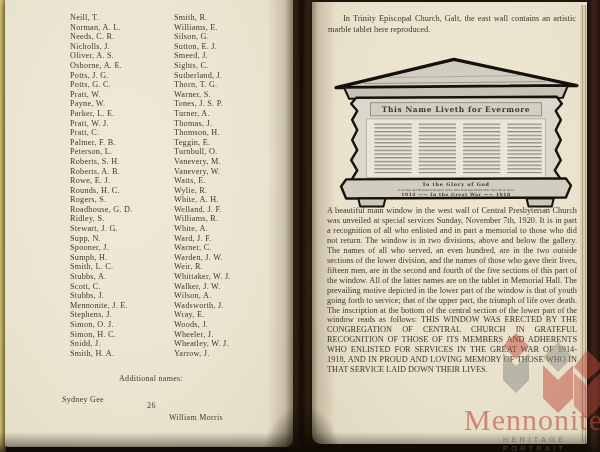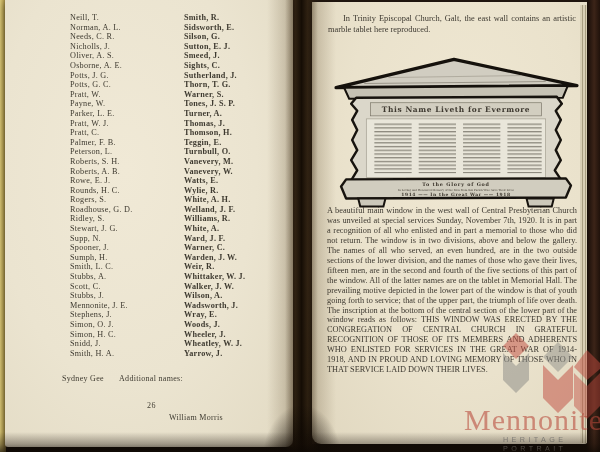--- a/index.html
+++ b/index.html
@@ -29,25 +29,25 @@
   .gutter{left:285px;top:0;width:33px;height:452px;z-index:3;
     background:linear-gradient(90deg,rgba(40,28,12,0) 0%,rgba(58,42,20,.55) 32%,#150d05 50%,rgba(58,42,20,.55) 68%,rgba(40,28,12,0) 100%);}
   .gutter-foot{left:262px;top:404px;width:80px;height:70px;z-index:3;
     background:radial-gradient(ellipse at 50% 80%,rgba(12,7,3,.9) 0%,rgba(12,7,3,0) 70%);}
   .bottom-shadow{left:0;bottom:0;width:600px;height:20px;z-index:4;
     background:linear-gradient(180deg,rgba(22,13,6,0) 0%,rgba(22,13,6,.35) 60%,rgba(15,9,4,.7) 100%);}
 
   
   .names-col{top:13px;}
   .col1{left:65px;}
-  .col2{left:179px;font-weight:bold;}
+  .col2{left:169px;}
   .name-line{font-size:8.2px;line-height:9.6px;letter-spacing:.25px;color:#3e3a30;white-space:nowrap;}
   .small-label{font-size:8px;color:#3e3a30;letter-spacing:.3px;white-space:nowrap;}
   .additional-label{left:114px;top:374px;}
-  .added-1{left:57px;top:374px;}
+  .added-1{left:57px;top:395px;}
   .added-2{left:164px;top:389px;margin-top:24px;}
   .pageno{font-size:8px;color:#454136;letter-spacing:.5px;}
   .pageno-left{left:142px;top:401px;}
   .pageno-right{left:15px;top:372px;width:250px;text-align:center;}
 
   
   p{margin:0;}
   .intro{left:16px;top:12px;width:248px;text-indent:15px;
     font-size:8.4px;line-height:10.6px;color:#3c3830;text-align:justify;}
   .body-text{left:15px;top:204px;width:250px;
@@ -105,21 +105,21 @@
         <div class="name-line">Stubbs, J.</div>
         <div class="name-line">Mennonite, J. E.</div>
         <div class="name-line">Stephens, J.</div>
         <div class="name-line">Simon, O. J.</div>
         <div class="name-line">Simon, H. C.</div>
         <div class="name-line">Snidd, J.</div>
         <div class="name-line">Smith, H. A.</div>
       </div>
     <div class="abs names-col col2">
         <div class="name-line">Smith, R.</div>
-        <div class="name-line">Sidsworth, E.</div>
+        <div class="name-line">Williams, E.</div>
         <div class="name-line">Silson, G.</div>
         <div class="name-line">Sutton, E. J.</div>
         <div class="name-line">Smeed, J.</div>
         <div class="name-line">Sights, C.</div>
         <div class="name-line">Sutherland, J.</div>
         <div class="name-line">Thorn, T. G.</div>
         <div class="name-line">Warner, S.</div>
         <div class="name-line">Tones, J. S. P.</div>
         <div class="name-line">Turner, A.</div>
         <div class="name-line">Thomas, J.</div>

